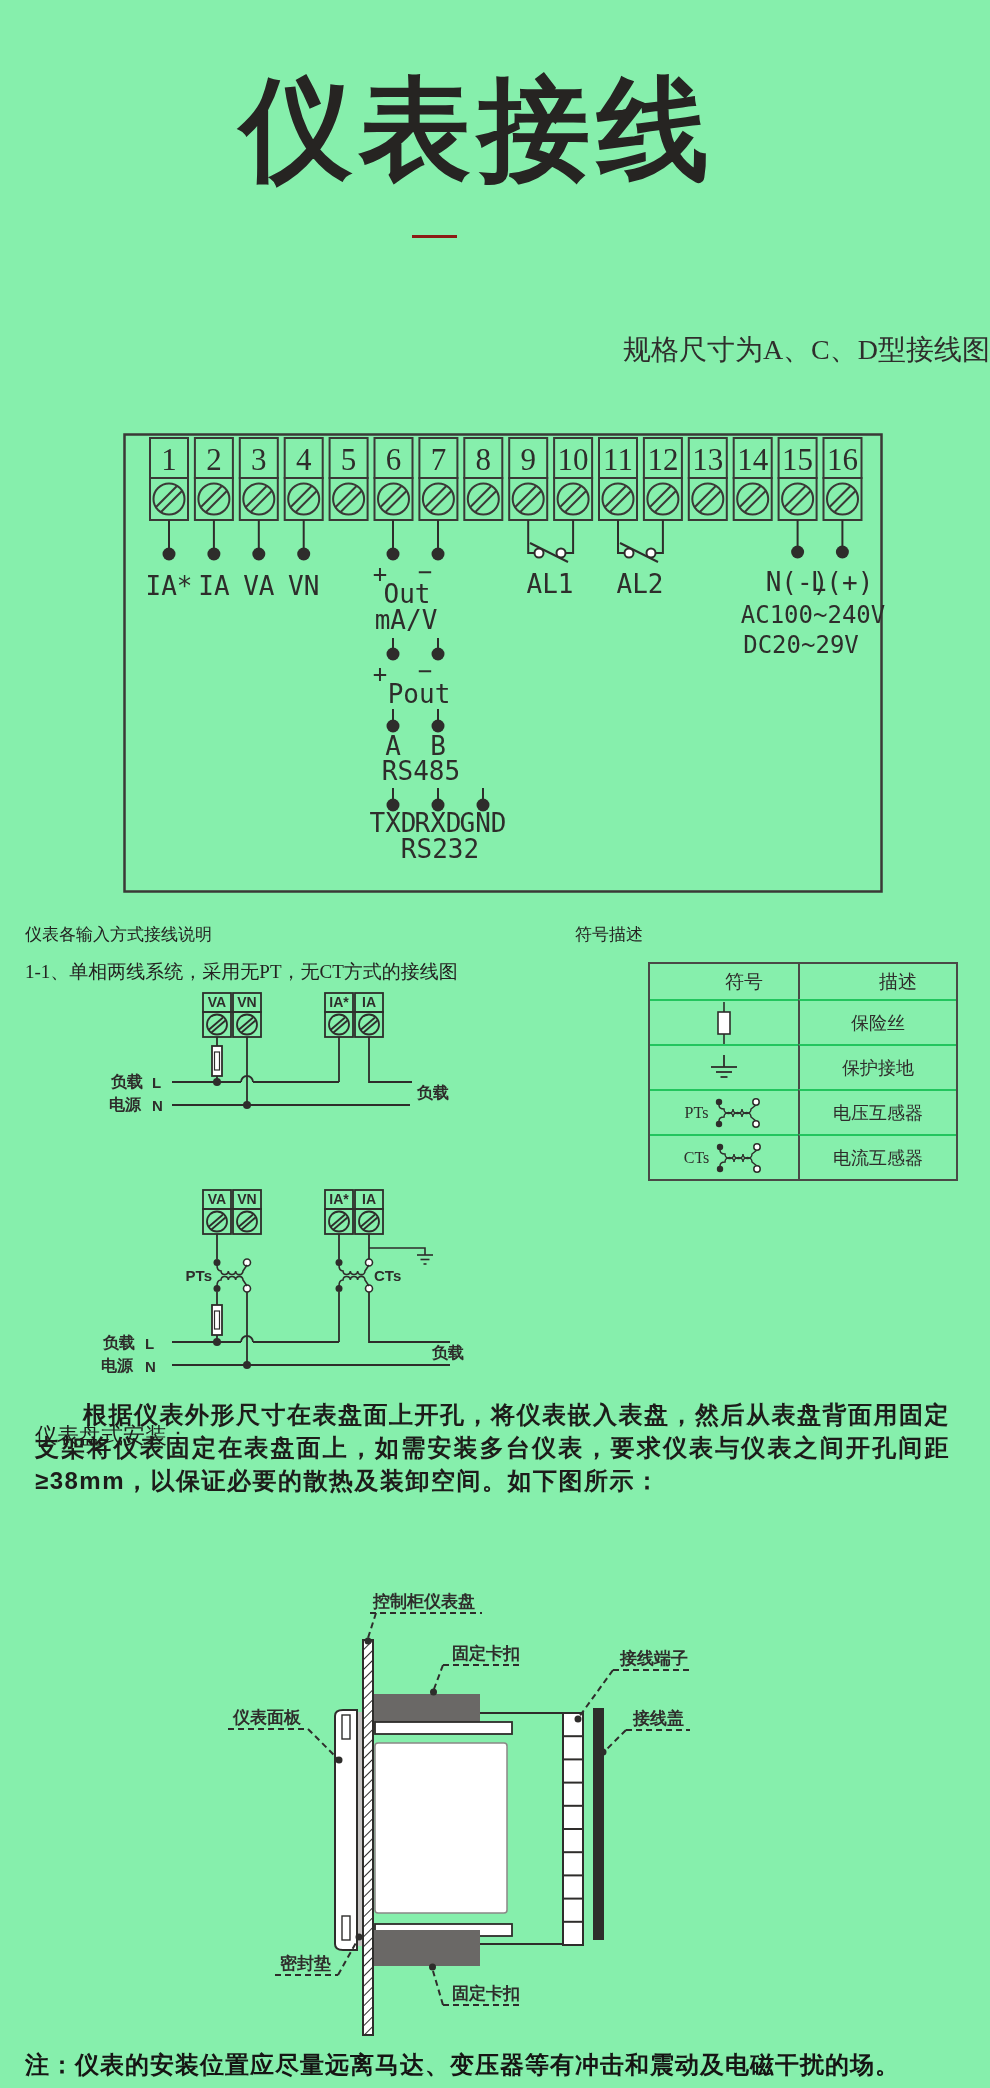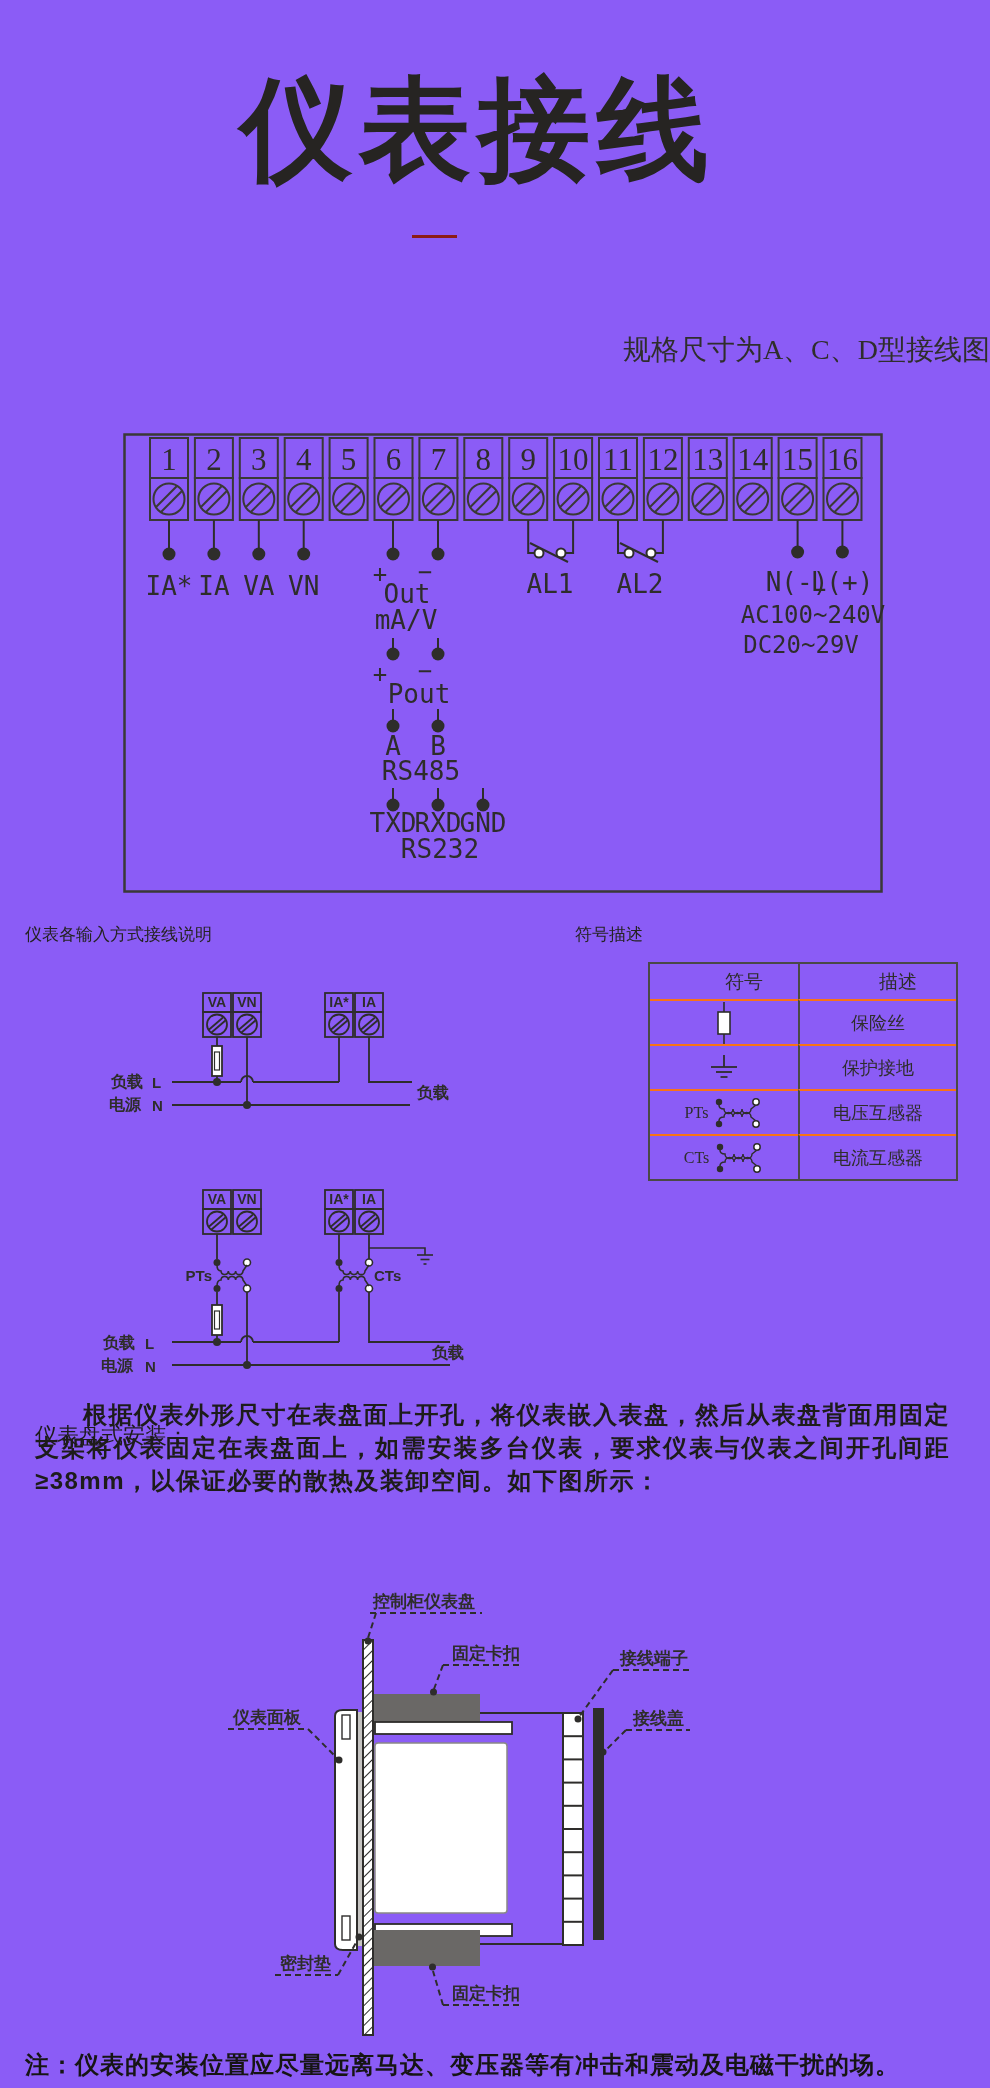--- a/index.html
+++ b/index.html
@@ -1,16 +1,16 @@
 <!DOCTYPE html>
 <html><head>
 <meta charset="utf-8">
 <style>
   html,body{margin:0;padding:0;background:#ffffff;}
-  .page{position:relative;width:990px;height:2088px;background:#8b5cf6;overflow:hidden;
+  .page{position:relative;width:990px;height:2088px;background:#86efac;overflow:hidden;
         font-family:"Liberation Sans","DejaVu Sans",sans-serif;color:#2e2d2b;}
   .abs{position:absolute;}
 
   
   .main-title{top:70px;left:-17px;width:100%;text-align:center;
     font-size:112px;line-height:120px;font-weight:bold;color:#262422;letter-spacing:7px;}
   .red-divider{top:235px;left:412px;width:45px;height:3px;background:#8c1c15;}
   .subtitle{top:331px;left:0;width:100%;text-align:right;
     font-family:"Liberation Serif","DejaVu Serif",serif;font-size:28px;color:#2f2e2c;}
 
@@ -35,21 +35,21 @@
   
   .sec-heading{font-size:17px;color:#242321;}
   .caption{font-family:"Liberation Serif","DejaVu Serif",serif;font-size:19px;color:#242321;}
 
   
   .symbol-table{top:962px;left:648px;width:310px;border:2px solid #4a4946;
     display:grid;grid-template-columns:148px 1fr;grid-template-rows:35px 45px 45px 45px 45px;box-sizing:border-box;}
   .st-cell{display:flex;align-items:center;justify-content:center;gap:5px;
     font-family:"Liberation Serif","DejaVu Serif",serif;font-size:18px;box-sizing:border-box;}
   .st-right{border-left:2px solid #4a4946;}
-  .st-top{border-top:2px solid #f97316;}
+  .st-top{border-top:2px solid #22c55e;}
   .st-head{font-size:19px;padding-left:40px;}
   .st-sym-label{font-size:16px;}
 
   
   .install-heading{top:1421px;left:35px;font-size:22px;font-weight:normal;color:#1d1c1a;}
   .install-body{top:1398px;left:35px;width:915px;font-size:24px;font-weight:bold;color:#1d1c1a;
     line-height:33px;letter-spacing:1.5px;text-indent:2em;text-align:justify;}
   .footer-note{top:2049px;left:25px;width:950px;font-size:24px;font-weight:bold;color:#161514;letter-spacing:1px;}
 </style>
 </head>
@@ -200,20 +200,21 @@
       <text class="dlbl" x="674" y="158">N(-)</text>
       <text class="dlbl" x="719" y="158">L(+)</text>
       <text class="dsm" x="690" y="190">AC100~240V</text>
       <text class="dsm" x="678" y="220">DC20~29V</text>
     </g>
   </svg>
 
   <div class="abs sec-heading" style="left:25px;top:923px">仪表各输入方式接线说明</div>
   <div class="abs sec-heading" style="left:575px;top:923px">符号描述</div>
 
+  <div class="abs caption" style="left:25px;top:959px">1-1、单相两线系统，采用无PT，无CT方式的接线图</div>
 
   <svg class="abs" style="left:95px;top:990px" width="390" height="152" viewBox="0 0 390 152">
     <use href="#mbox" x="108" y="3"></use>
       <use href="#mbox" x="138" y="3"></use>
     <use href="#mbox" x="230" y="3"></use>
       <use href="#mbox" x="260" y="3"></use>
     <text class="mlbl" x="122" y="17">VA</text>
     <text class="mlbl" x="152" y="17">VN</text>
     <text class="mlbl" x="244" y="17">IA*</text>
     <text class="mlbl" x="274" y="17">IA</text>

